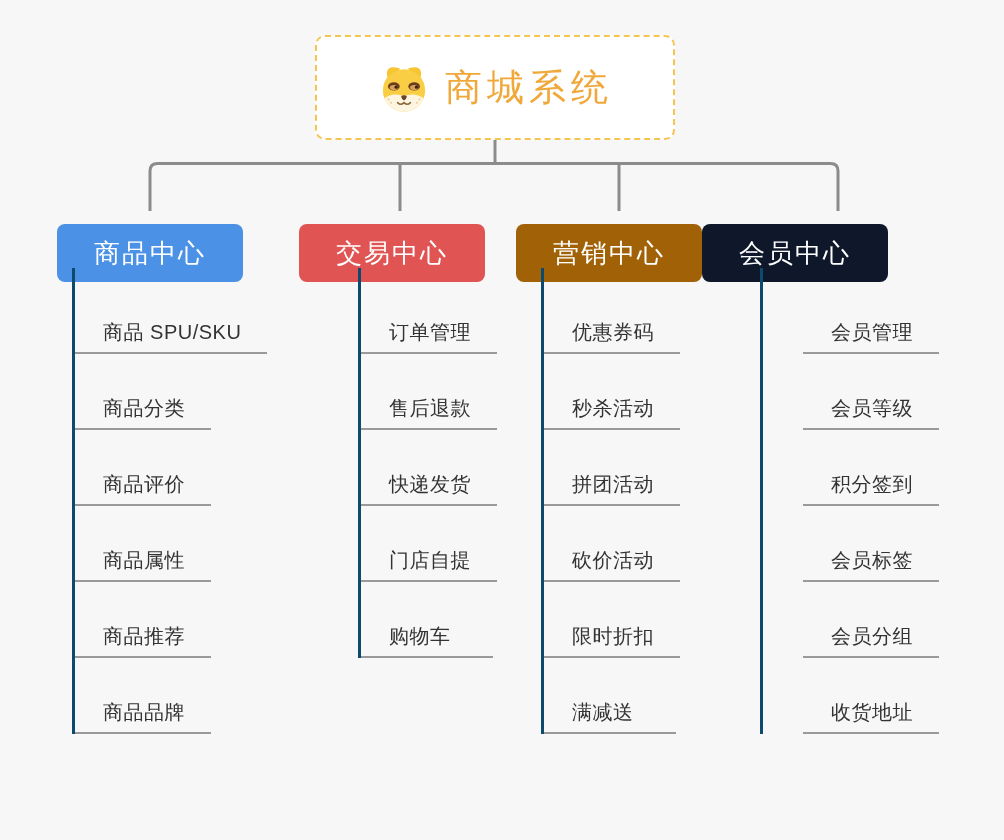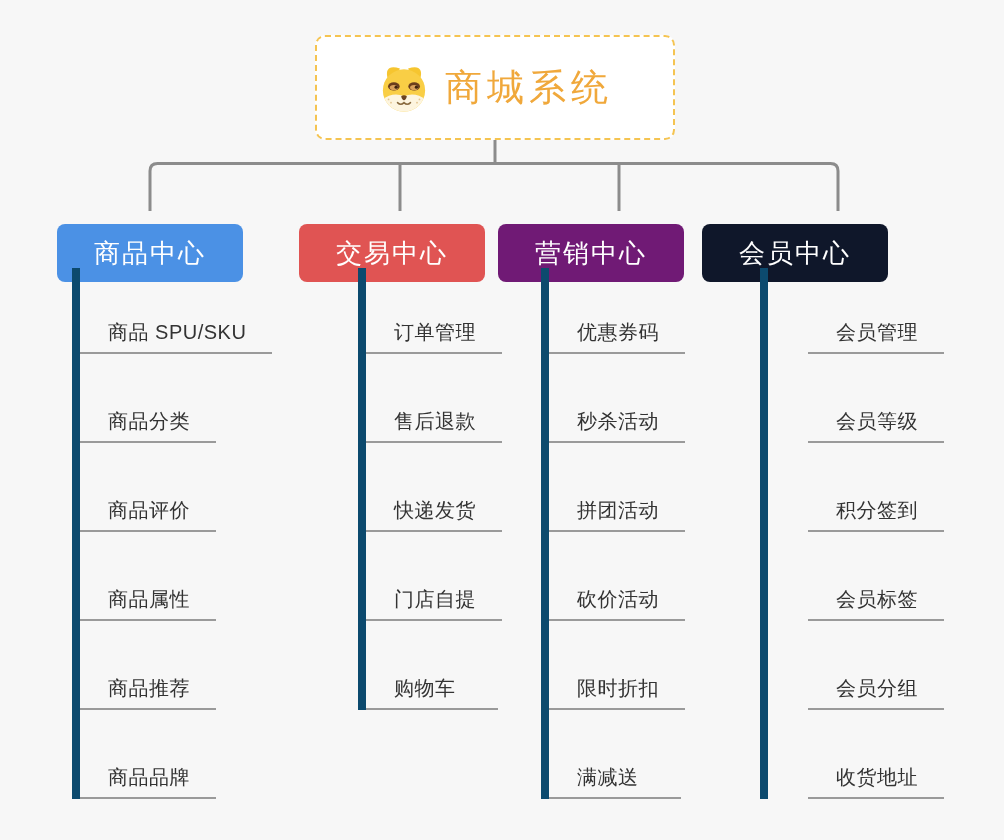--- a/index.html
+++ b/index.html
@@ -18,27 +18,27 @@
   
   .connectors{position:absolute;left:0;top:0;pointer-events:none;}
   
   .branch{
     position:absolute;top:210px;height:58px;width:186px;border-radius:8px;
     color:#FFFFFF;font-size:26px;letter-spacing:2px;
     display:flex;align-items:center;justify-content:center;white-space:nowrap;margin-top:14px;
   }
   .b0{left:57px;background:#4B91E5;}
   .b1{left:299px;background:#E05453;}
-  .b2{left:498px;background:#701a75;}
+  .b2{left:516px;background:#a16207;}
   .b3{left:702px;background:#0f172a;}
   
-  .leafcol{position:absolute;top:268px;border-left:8px solid #0c4a6e;text-align:right;}
+  .leafcol{position:absolute;top:268px;border-left:3px solid #0c4a6e;text-align:right;}
   .c0{left:72px;} .c1{left:322px;margin-left:36px;} .c2{left:541px;} .c3{left:760px;padding-left:40px;}
   .leaf{
-    box-sizing:border-box;height:89px;min-width:132px;width:max-content;
+    box-sizing:border-box;height:76px;min-width:132px;width:max-content;
     border-bottom:2px solid #9A9A9A;padding:0 26px 6px 28px;
     display:flex;align-items:flex-end;
     font-size:20px;letter-spacing:0.5px;color:#333333;white-space:nowrap;
   }
   .leaf:first-child{height:86px;}
 </style>
 </head>
 <body>
 
 <div class="canvas">

